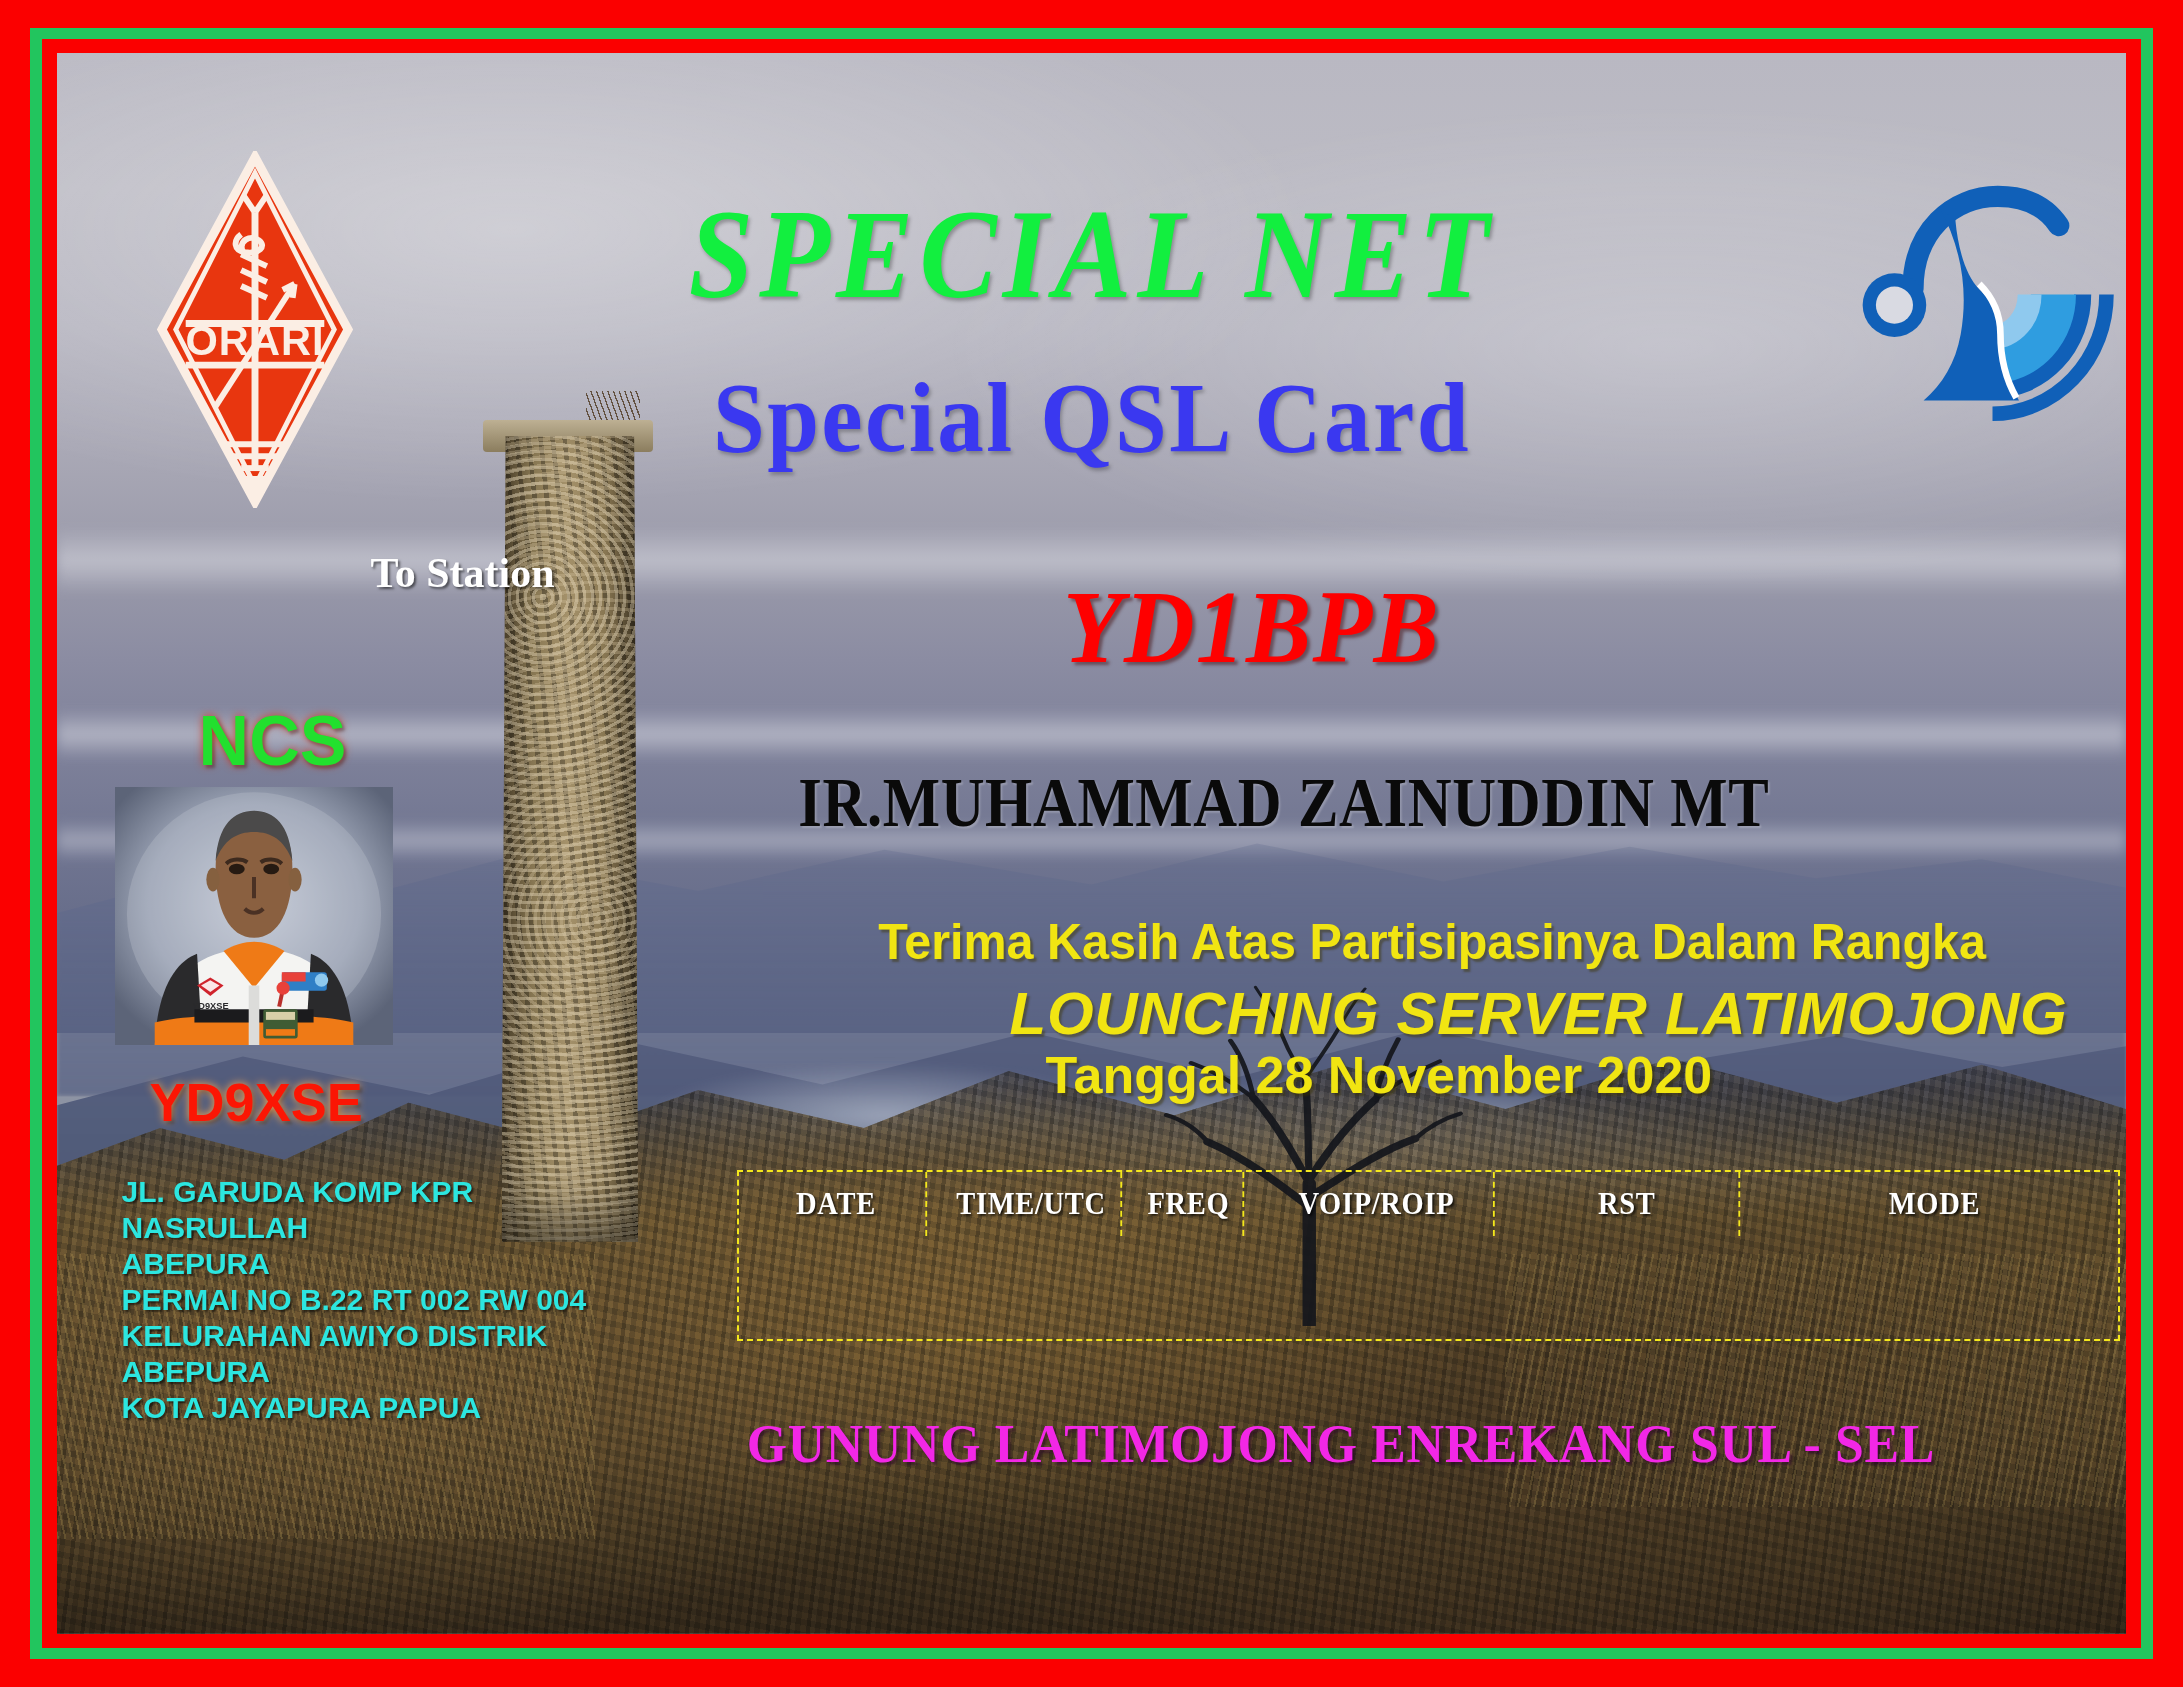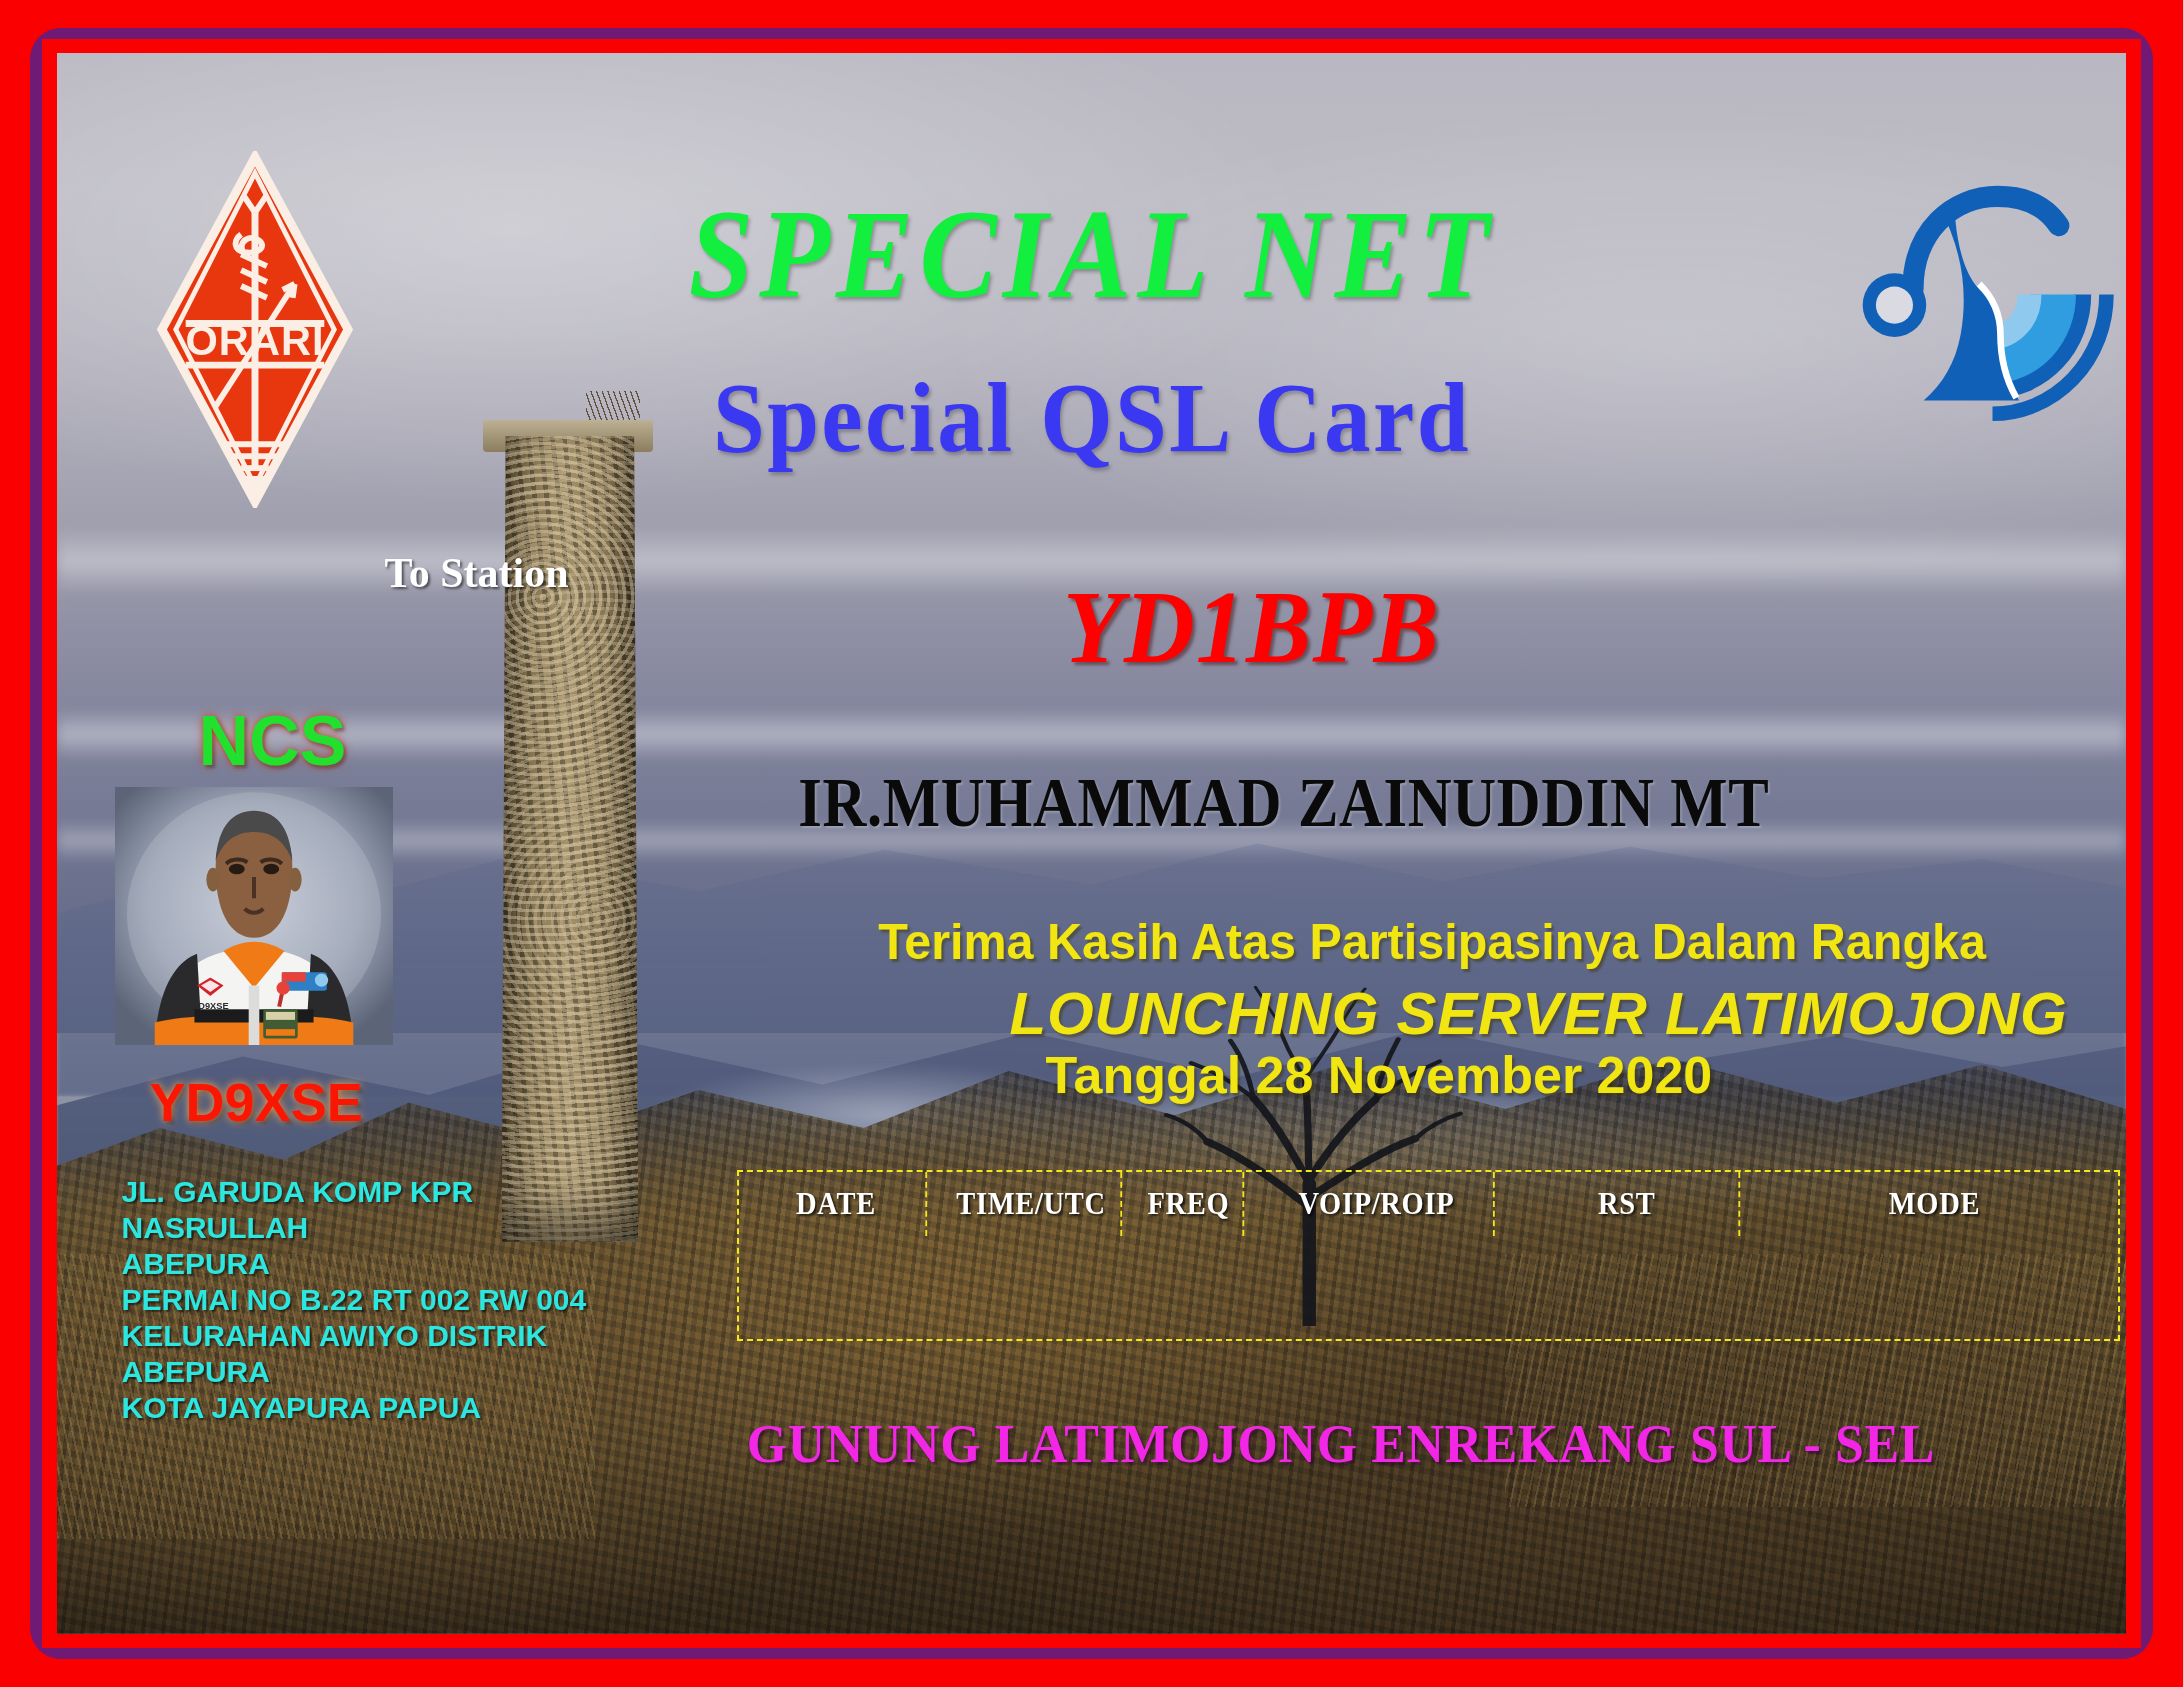--- a/index.html
+++ b/index.html
@@ -7,22 +7,21 @@
   html,body { width:2183px; height:1687px; background:#ffffff; overflow:hidden;
               font-family:"Liberation Serif", serif; }
 
   
   #card-frame{
     position:absolute; left:0; top:0; width:2183px; height:1687px;
     background:#fb0000;
   }
   #frame-white{
     position:absolute; left:30px; top:28px; right:30px; bottom:28px;
-    background:#701a75;
-    border-radius:31px;
+    background:#22c55e;
   }
   #frame-red-inner{
     position:absolute; left:12px; top:10.6px; right:12px; bottom:10.6px;
     background:#fb0000;
   }
   #photo{
     position:absolute; left:14.6px; top:14.6px; right:14.6px; bottom:14.6px;
     overflow:hidden; background:#8d93a3;
   }
 
@@ -157,21 +156,21 @@
     transform:scaleX(.92); text-shadow:2px 2.6px 4px rgba(0,0,0,.28);
   }
   #title-qsl-card{
     left:0; right:0; top:308px; text-align:center;
     font-size:99px; font-weight:bold;
     font-family:"Liberation Serif", serif;
     color:#3a38f0; letter-spacing:2.6px; transform:scaleX(.94);
     text-shadow:2px 2.6px 4px rgba(0,0,0,.25);
   }
   #to-station{
-    left:328px; top:496px; font-size:42px; font-weight:bold;
+    left:314px; top:496px; font-size:42px; font-weight:bold;
     color:#ffffff; font-family:"Liberation Serif", serif;
     text-shadow:2px 2px 2.6px rgba(0,0,0,.55);
   }
   #callsign-to{
     left:996px; top:515px; font-size:103px; font-weight:bold; font-style:italic;
     color:#fe0000; font-family:"Liberation Serif", serif; letter-spacing:1.3px;
     transform:scaleX(.95); text-shadow:3.3px 3.3px 3.3px rgba(60,0,0,.45);
   }
   #operator-name{
     left:675px; top:711px; font-size:69px; font-weight:bold;

